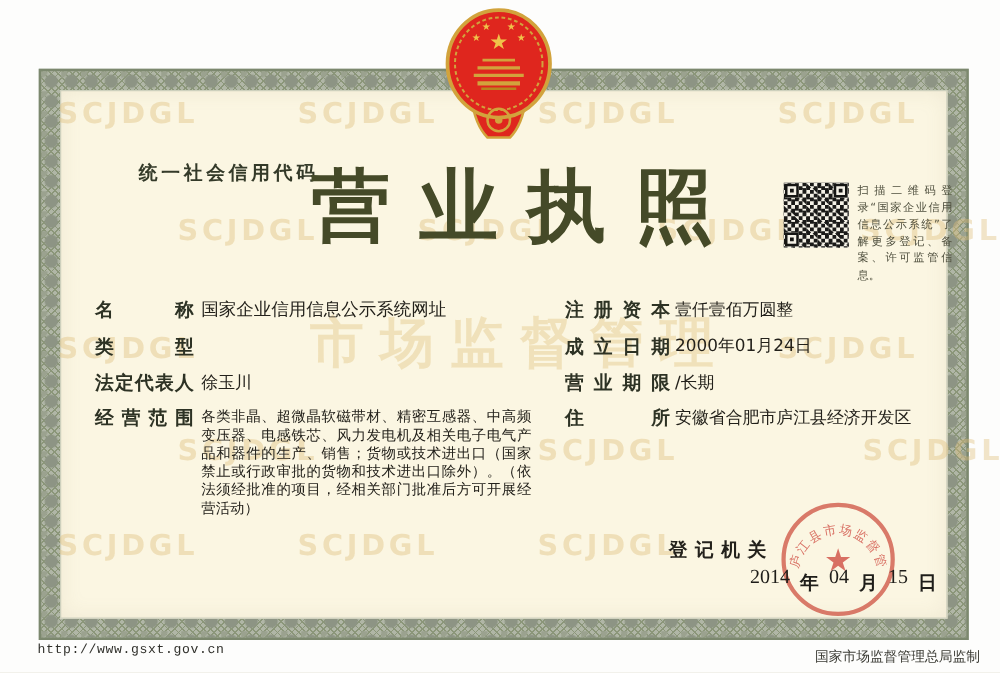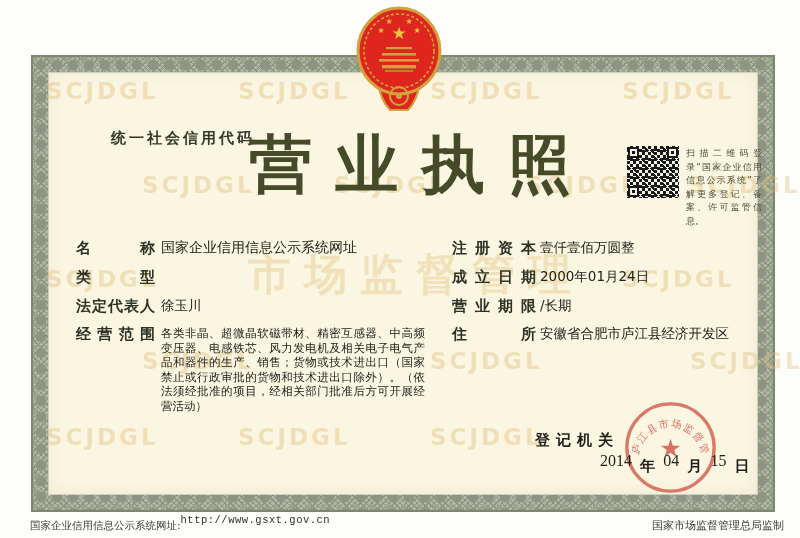--- a/index.html
+++ b/index.html
@@ -158,18 +158,17 @@
       <circle cx="50" cy="50" r="45" fill="none" stroke="#d05848" stroke-width="3.5"></circle>
       <path id="sealArc" d="M 17,62 A 33,33 0 1 1 83,62" fill="none"></path>
       <text font-size="10.5" fill="#cf4b40" letter-spacing="1.5">
         <textPath href="#sealArc" startOffset="4%">庐江县市场监督管理局</textPath>
       </text>
       <text x="50" y="60" font-size="26" fill="#cf4b40" text-anchor="middle">★</text>
     </svg>
   </div>
 
   <div class="footer-left">
-    <span class="lab">国家企业信用信息公示系统网址:</span>
     <span class="url">http://www.gsxt.gov.cn</span>
   </div>
   <div class="footer-right">国家市场监督管理总局监制</div>
 
 </div>
 
 </body></html>

